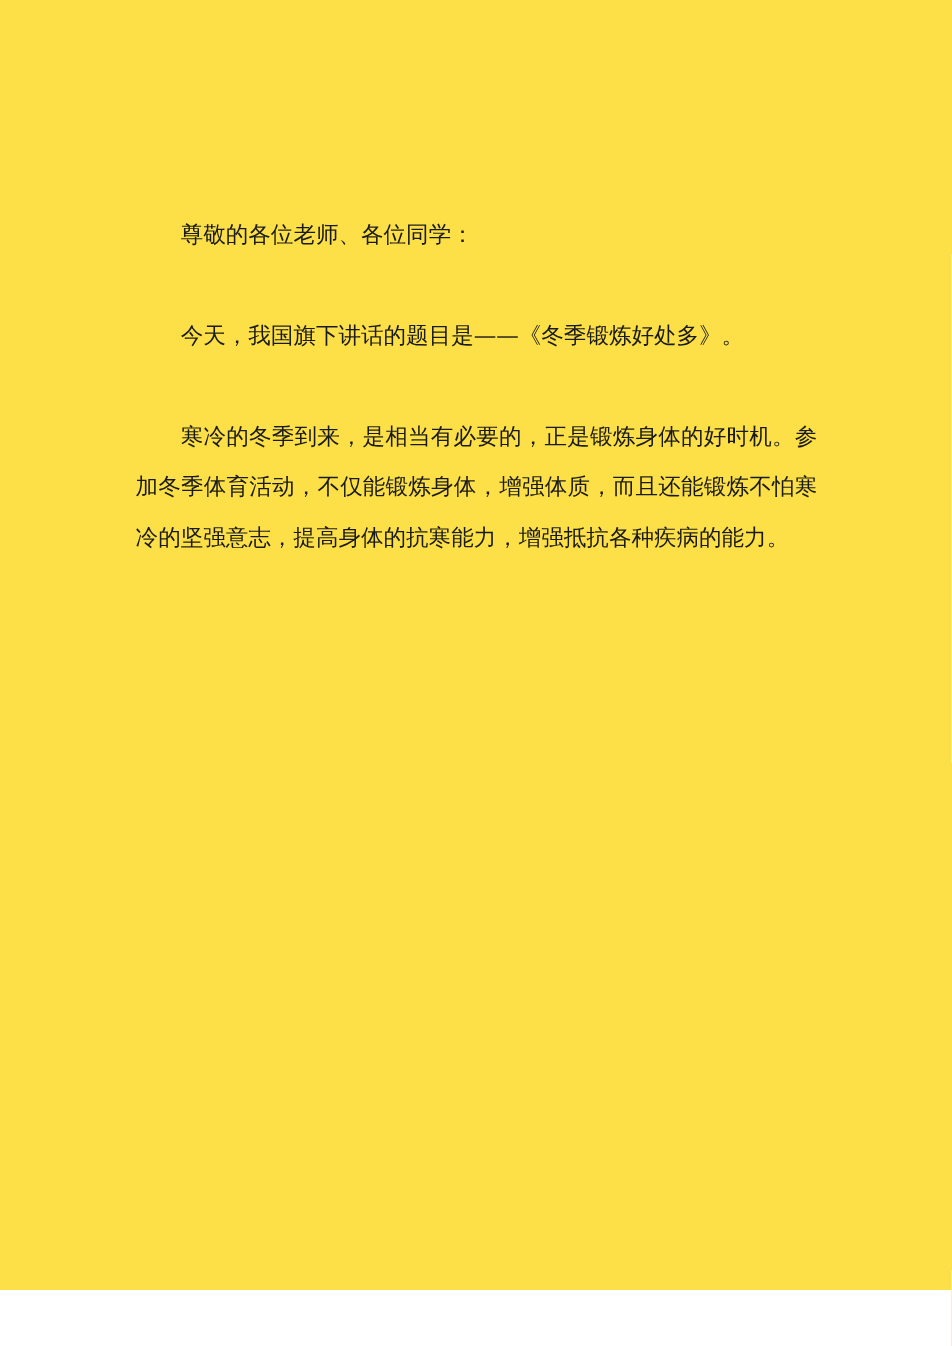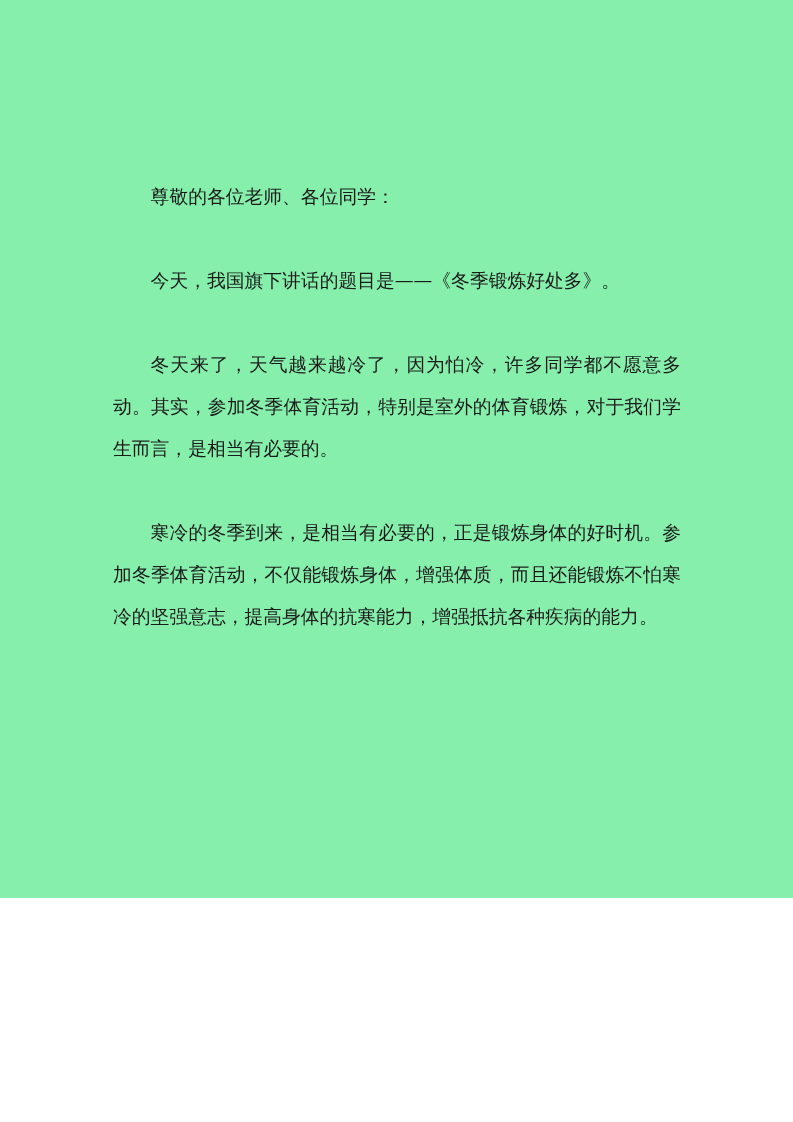--- a/index.html
+++ b/index.html
@@ -8,37 +8,36 @@
   }
   body {
     width: 793px;
     height: 1122px;
     background: #ffffff;
     overflow: hidden;
   }
   .page {
     box-sizing: border-box;
     width: 793px;
-    height: 898px;
+    height: 1075px;
     padding: 176px 112px 0 113px;
-    background: #86efac;
+    background: #fde047;
   }
   .page p {
     margin: 0 0 42px 0;
     font-family: "DejaVu Serif", "Liberation Serif", serif;
     font-size: 18.8px;
     line-height: 42px;
     color: #1a1a1a;
     text-indent: 2em;
     text-align: justify;
     word-break: normal;
     hanging-punctuation: allow-end;
   }
 </style>
 </head>
 <body>
 
 <div class="page">
   <p>尊敬的各位老师、各位同学：</p>
   <p>今天，我国旗下讲话的题目是——《冬季锻炼好处多》。</p>
-  <p>冬天来了，天气越来越冷了，因为怕冷，许多同学都不愿意多动。其实，参加冬季体育活动，特别是室外的体育锻炼，对于我们学生而言，是相当有必要的。</p>
   <p>寒冷的冬季到来，是相当有必要的，正是锻炼身体的好时机。参加冬季体育活动，不仅能锻炼身体，增强体质，而且还能锻炼不怕寒冷的坚强意志，提高身体的抗寒能力，增强抵抗各种疾病的能力。</p>
 </div>
 
 </body></html>

